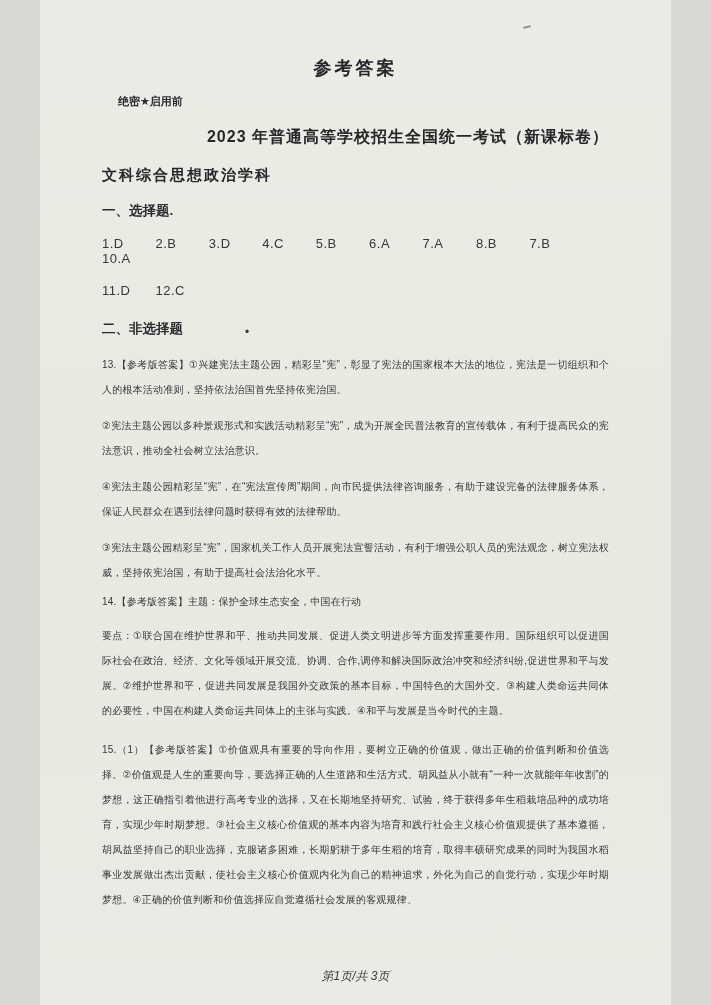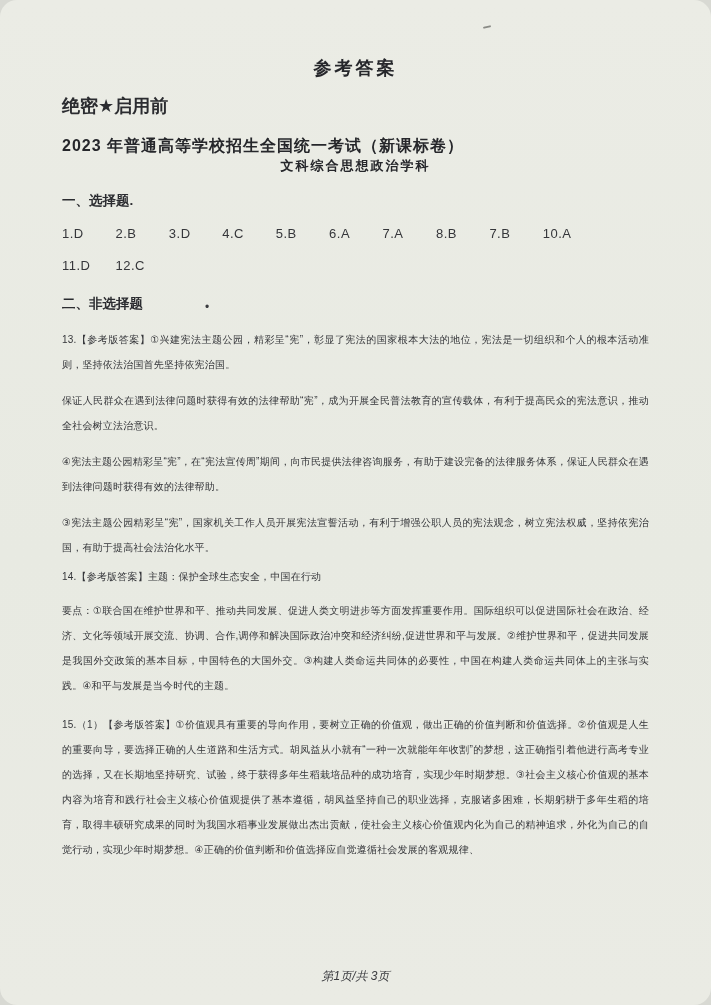--- a/index.html
+++ b/index.html
@@ -1,57 +1,57 @@
 <!DOCTYPE html>
 <html><head>
 <meta charset="utf-8">
 <style>
   html, body { margin: 0; padding: 0; }
   body { background: #d8d9d3; }
   .page {
     position: relative;
-    width: 711px;
+    width: 631px;
     height: 1005px;
     margin: 0 auto;
     background: linear-gradient(180deg, #ebece5 0%, #e8eae2 55%, #eaebe4 100%);
     font-family: "Liberation Sans", "DejaVu Sans", sans-serif;
     color: #35363a;
     box-sizing: border-box;
     overflow: hidden;
-    border-radius: 17px;
   }
   .content { padding: 0 62px; }
 
   .doc-title {
     text-align: center;
     font-size: 18px;
     font-weight: bold;
     letter-spacing: 3px;
     padding-top: 56px;
     color: #26272b;
   }
   .classification {
-    font-size: 18px;
+    font-size: 11px;
     font-weight: bold;
     margin-top: 14px;
     color: #2b2c30;
+    margin-left: 16px;
   }
   .exam-title {
-    text-align: left;
+    text-align: right;
     font-size: 16px;
     font-weight: bold;
     letter-spacing: 1px;
     margin-top: 18px;
     color: #26272b;
   }
   .subject-title {
-    text-align: center;
-    font-size: 13px;
+    font-size: 15px;
     font-weight: bold;
     letter-spacing: 2px;
+    margin-top: 18px;
     color: #26272b;
   }
   .sec-heading {
     font-size: 13.5px;
     font-weight: bold;
     margin-top: 17px;
     color: #2b2c30;
   }
   .ans-row { margin-top: 16px; font-size: 13px; letter-spacing: 0.5px; }
   .ans-row.second { margin-top: 17px; }
@@ -129,21 +129,21 @@
       <span class="ans-item">11.D</span>
       <span class="ans-item">12.C</span>
     </div>
 
     <div class="sec2-line">
       <div class="sec-heading">二、非选择题</div>
       <span class="mid-dot">•</span>
     </div>
 
     <p class="body first">13.【参考版答案】①兴建宪法主题公园，精彩呈“宪”，彰显了宪法的国家根本大法的地位，宪法是一切组织和个人的根本活动准则，坚持依法治国首先坚持依宪治国。</p>
-    <p class="body">保证人民群众在遇到法律问题时获得有效的法律帮助“宪”，成为开展全民普法教育的宣传载体，有利于提高民众的宪法意识，推动全社会树立法治意识。</p>
+    <p class="body">②宪法主题公园以多种景观形式和实践活动精彩呈“宪”，成为开展全民普法教育的宣传载体，有利于提高民众的宪法意识，推动全社会树立法治意识。</p>
     <p class="body">④宪法主题公园精彩呈“宪”，在“宪法宣传周”期间，向市民提供法律咨询服务，有助于建设完备的法律服务体系，保证人民群众在遇到法律问题时获得有效的法律帮助。</p>
     <p class="body">③宪法主题公园精彩呈“宪”，国家机关工作人员开展宪法宣誓活动，有利于增强公职人员的宪法观念，树立宪法权威，坚持依宪治国，有助于提高社会法治化水平。</p>
 
     <p class="body q14-head">14.【参考版答案】主题：保护全球生态安全，中国在行动</p>
     <p class="body q14-points">要点：①联合国在维护世界和平、推动共同发展、促进人类文明进步等方面发挥重要作用。国际组织可以促进国际社会在政治、经济、文化等领域开展交流、协调、合作,调停和解决国际政治冲突和经济纠纷,促进世界和平与发展。②维护世界和平，促进共同发展是我国外交政策的基本目标，中国特色的大国外交。③构建人类命运共同体的必要性，中国在构建人类命运共同体上的主张与实践。④和平与发展是当今时代的主题。</p>
 
     <p class="body q15">15.（1）【参考版答案】①价值观具有重要的导向作用，要树立正确的价值观，做出正确的价值判断和价值选择。②价值观是人生的重要向导，要选择正确的人生道路和生活方式。胡凤益从小就有“一种一次就能年年收割”的梦想，这正确指引着他进行高考专业的选择，又在长期地坚持研究、试验，终于获得多年生稻栽培品种的成功培育，实现少年时期梦想。③社会主义核心价值观的基本内容为培育和践行社会主义核心价值观提供了基本遵循，胡凤益坚持自己的职业选择，克服诸多困难，长期躬耕于多年生稻的培育，取得丰硕研究成果的同时为我国水稻事业发展做出杰出贡献，使社会主义核心价值观内化为自己的精神追求，外化为自己的自觉行动，实现少年时期梦想。④正确的价值判断和价值选择应自觉遵循社会发展的客观规律、</p>
 
   </div>
 

